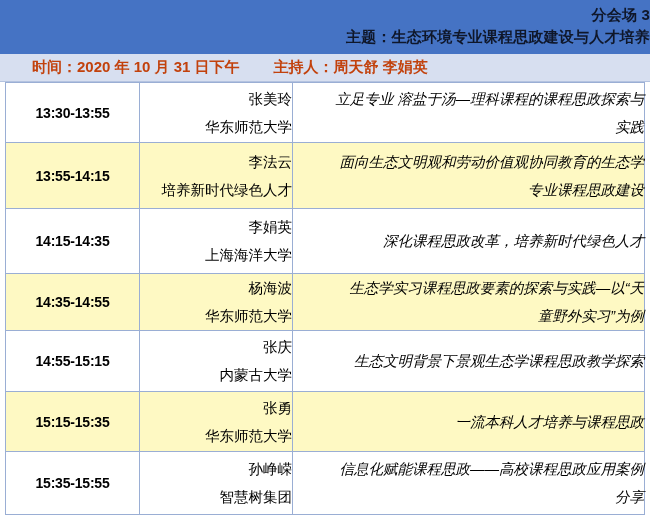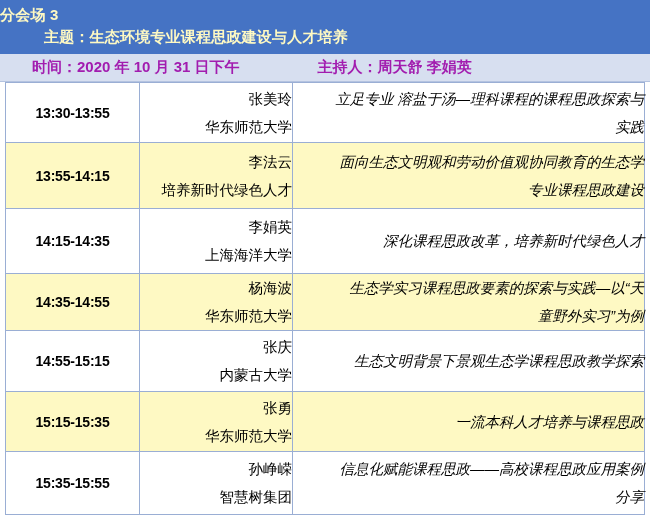--- a/index.html
+++ b/index.html
@@ -19,23 +19,23 @@
     width: 650px;
     height: 523px;
     position: relative;
     background: #ffffff;
     box-sizing: border-box;
   }
 
   
   .hdr-blue {
     background: #4573c4;
-    color: #fef9c3;
+    color: #0f172a;
     padding: 4px 0 5px 0;
-    text-align: left;
+    text-align: right;
   }
   .hdr-session {
     font-size: 15px;
     font-weight: bold;
     line-height: 21px;
     letter-spacing: 0.2px;
   }
   .hdr-theme {
     font-size: 15px;
     font-weight: bold;
@@ -46,30 +46,30 @@
   }
 
   
   .hdr-sub {
     background: #d7dff0;
     height: 28px;
     display: flex;
     align-items: center;
     font-size: 15px;
     font-weight: bold;
-    color: #a21caf;
+    color: #c2410c;
     border-bottom: 1px solid #b4c3e0;
     box-sizing: border-box;
   }
   .hdr-sub .time {
     margin-left: 32px;
     white-space: nowrap;
   }
   .hdr-sub .host {
-    margin-left: 78px;
+    margin-left: 34px;
     white-space: nowrap;
     text-align: center;
   }
 
   
   .tbl-wrap {
     padding: 0 5px 0 5px;
     box-sizing: border-box;
   }
   table.sched {

